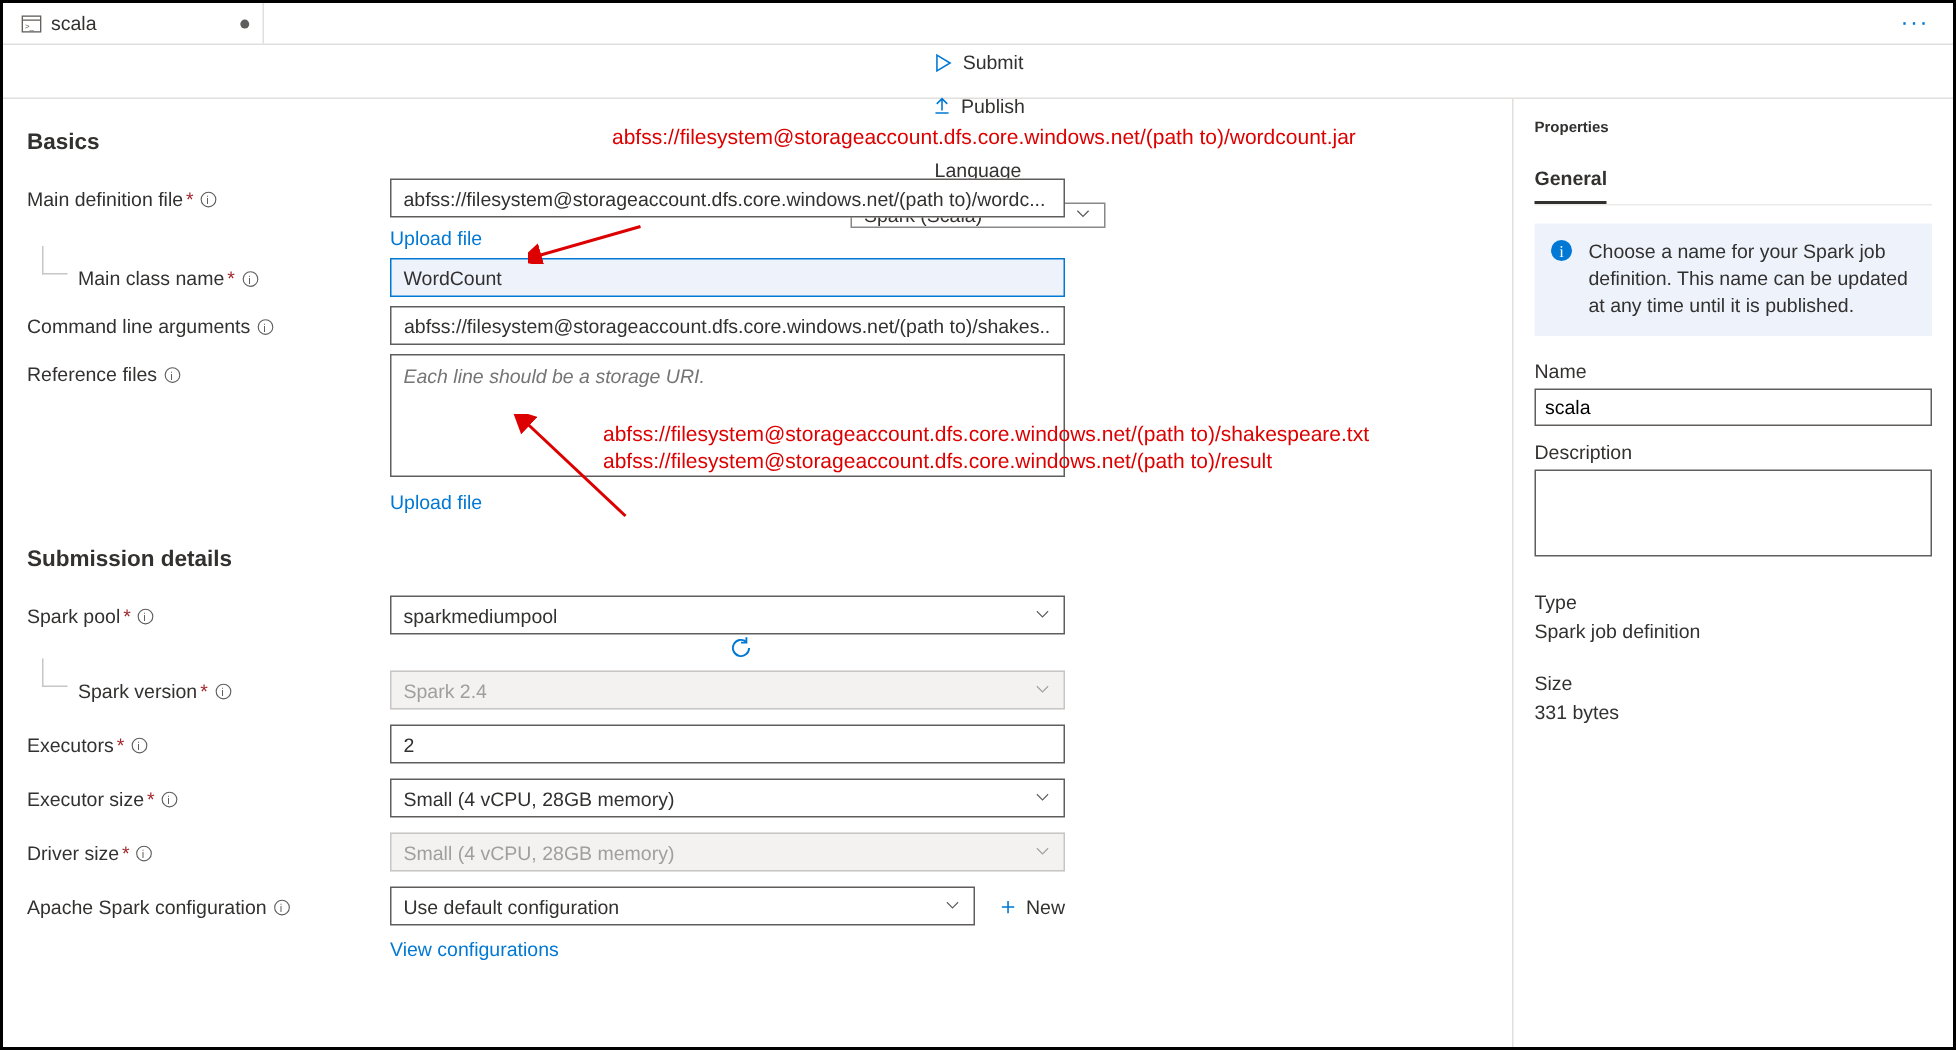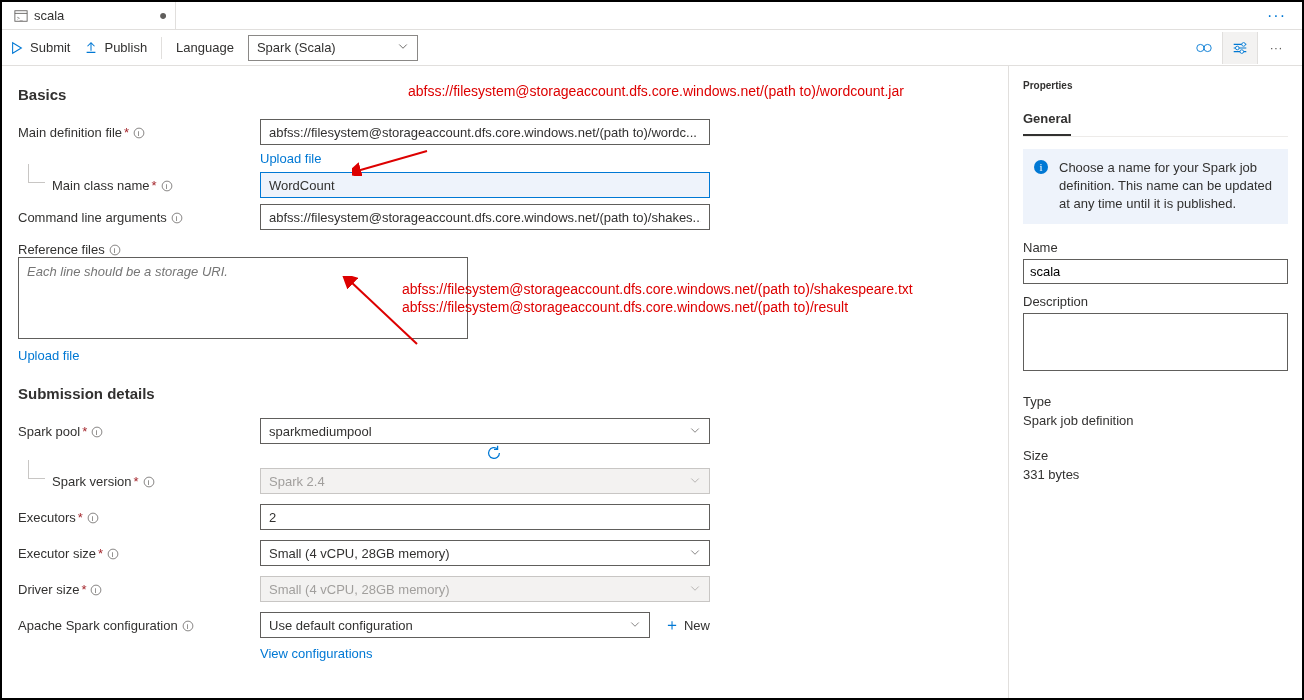--- a/index.html
+++ b/index.html
@@ -46,20 +46,21 @@
     font-size: 16px;
     letter-spacing: 1px;
   }
   .toolbar {
     display: flex;
     align-items: center;
     padding: 4px 8px;
     border-bottom: 1px solid #e1dfdd;
     height: 36px;
     gap: 14px;
+    flex-direction: column;
   }
   .tb-btn {
     display: flex;
     align-items: center;
     gap: 6px;
     color: #323130;
     cursor: pointer;
   }
   .tb-icon { display:flex; color:#0078d4; }
   .lang-select {
@@ -321,21 +322,21 @@
               <circle cx="8" cy="8" r="6.5" fill="none" stroke="#605e5c"></circle>
               <text x="6" y="12" font-size="10" fill="#605e5c">i</text>
             </svg>
           </span>
       </div>
       <div class="field-col">
         <input class="input" value="abfss://filesystem@storageaccount.dfs.core.windows.net/(path to)/shakes..." style="">
       </div>
     </div>
 
-    <div class="row" style="margin-top:0;flex-direction:column;">
+    <div class="row" style="margin-top:0;">
       <div class="label">
         <span>Reference files</span>
         <span class="info-icon">
             <svg width="12" height="12" viewBox="0 0 16 16">
               <circle cx="8" cy="8" r="6.5" fill="none" stroke="#605e5c"></circle>
               <text x="6" y="12" font-size="10" fill="#605e5c">i</text>
             </svg>
           </span>
       </div>
       <div class="field-col">

